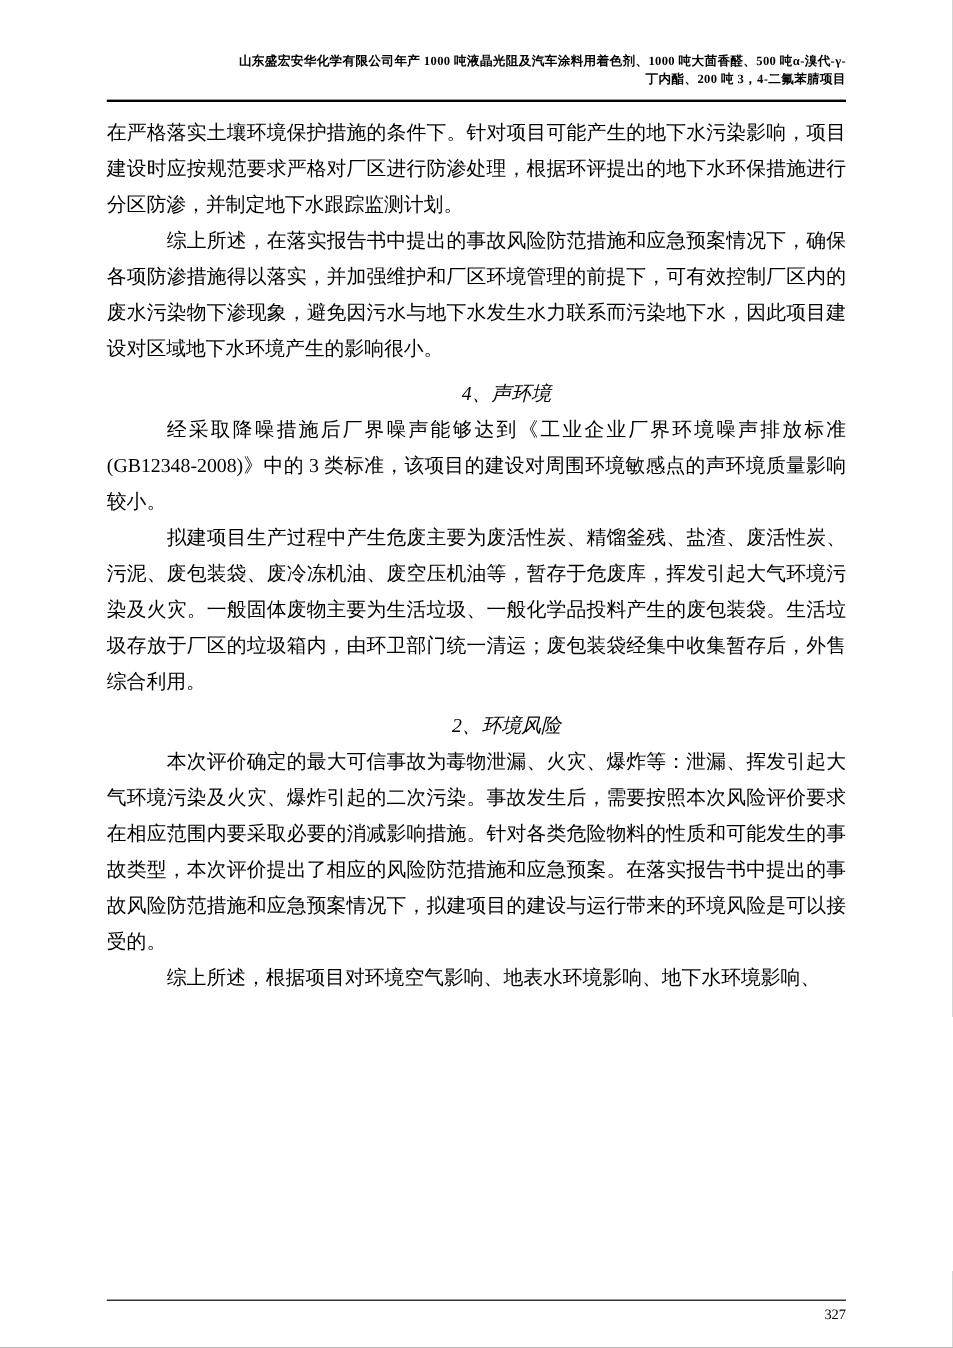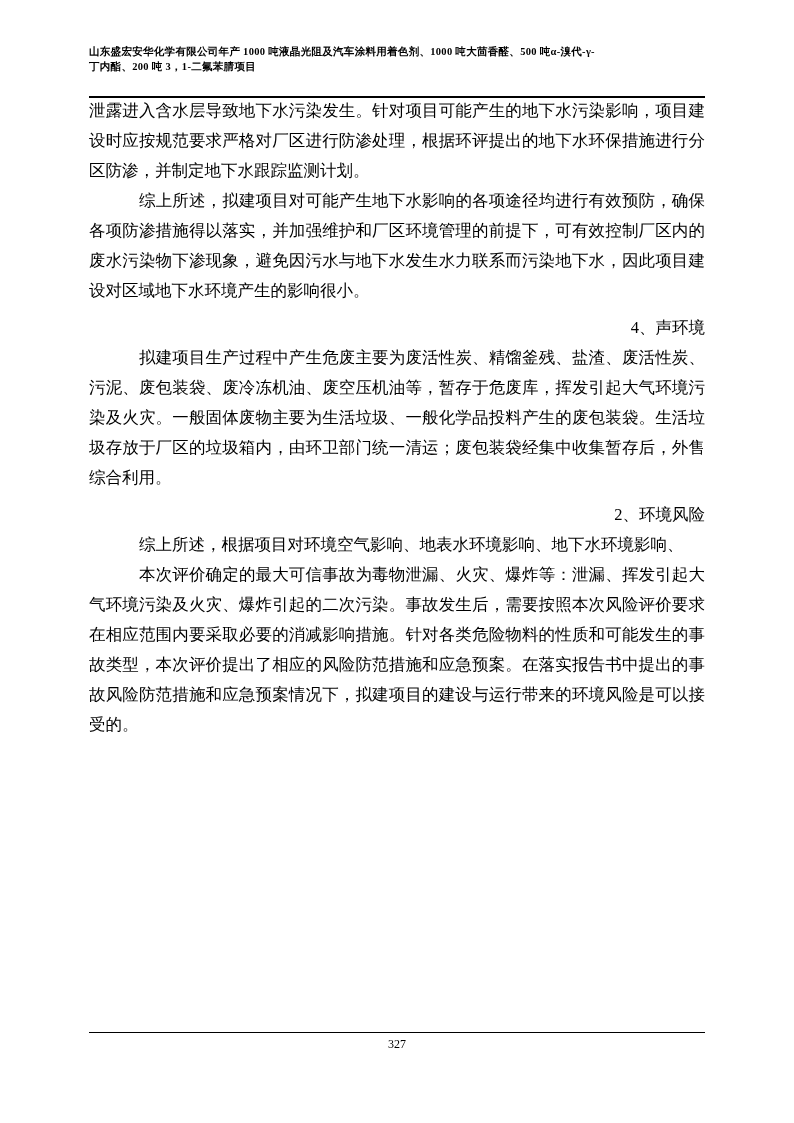--- a/index.html
+++ b/index.html
@@ -9,69 +9,70 @@
     margin:0 auto;
     background:#ffffff;
     color:#000000;
     font-family:"Liberation Serif","DejaVu Serif",serif;
     overflow:hidden;
     box-sizing:border-box;
   }
   .header {
     position:absolute;
     top:44px; left:89px; width:616px;
-    text-align:left;
+    text-align:right;
     font-weight:bold;
     font-size:10.5px;
     line-height:15px;
     border-bottom:2px solid #000000;
-    padding-bottom:22px;
+    padding-bottom:9px;
     letter-spacing:0.3px;
   }
   .header .hline { display:block; }
   .doc-body {
     position:absolute;
     top:96px; left:89px; width:616px;
   }
   .doc-body p {
     margin:0;
     font-size:16.5px;
     line-height:30px;
     text-align:justify;
     text-justify:inter-ideograph;
   }
   .doc-body p.indent { text-indent:50px; }
-  .doc-body p.heading { padding-left:50px; margin-top:7px; text-align:right; }
+  .doc-body p.heading { padding-left:50px; margin-top:7px; text-align:center;font-style:italic; }
   .footer {
     position:absolute;
-    top:1032px; left:89px; width:616px;
+    top:1083px; left:89px; width:616px;
     border-top:1px solid #000000;
-    text-align:center;
+    text-align:right;
     font-size:12px;
     line-height:16px;
     padding-top:3px;
   }
 </style>
 </head>
 <body>
 
 <div class="page">
 
   <div class="header">
     <span class="hline">山东盛宏安华化学有限公司年产 1000 吨液晶光阻及汽车涂料用着色剂、1000 吨大茴香醛、500 吨α-溴代-γ-</span>
-    <span class="hline">丁内酯、200 吨 3，1-二氟苯腈项目</span>
+    <span class="hline">丁内酯、200 吨 3，4-二氟苯腈项目</span>
   </div>
 
   <div class="doc-body">
-      <p class="flush">泄露进入含水层导致地下水污染发生。针对项目可能产生的地下水污染影响，项目建设时应按规范要求严格对厂区进行防渗处理，根据环评提出的地下水环保措施进行分区防渗，并制定地下水跟踪监测计划。</p>
-      <p class="indent">综上所述，拟建项目对可能产生地下水影响的各项途径均进行有效预防，确保各项防渗措施得以落实，并加强维护和厂区环境管理的前提下，可有效控制厂区内的废水污染物下渗现象，避免因污水与地下水发生水力联系而污染地下水，因此项目建设对区域地下水环境产生的影响很小。</p>
+      <p class="flush">在严格落实土壤环境保护措施的条件下。针对项目可能产生的地下水污染影响，项目建设时应按规范要求严格对厂区进行防渗处理，根据环评提出的地下水环保措施进行分区防渗，并制定地下水跟踪监测计划。</p>
+      <p class="indent">综上所述，在落实报告书中提出的事故风险防范措施和应急预案情况下，确保各项防渗措施得以落实，并加强维护和厂区环境管理的前提下，可有效控制厂区内的废水污染物下渗现象，避免因污水与地下水发生水力联系而污染地下水，因此项目建设对区域地下水环境产生的影响很小。</p>
       <p class="heading">4、声环境</p>
+      <p class="indent">经采取降噪措施后厂界噪声能够达到《工业企业厂界环境噪声排放标准(GB12348-2008)》中的 3 类标准，该项目的建设对周围环境敏感点的声环境质量影响较小。</p>
       <p class="indent">拟建项目生产过程中产生危废主要为废活性炭、精馏釜残、盐渣、废活性炭、污泥、废包装袋、废冷冻机油、废空压机油等，暂存于危废库，挥发引起大气环境污染及火灾。一般固体废物主要为生活垃圾、一般化学品投料产生的废包装袋。生活垃圾存放于厂区的垃圾箱内，由环卫部门统一清运；废包装袋经集中收集暂存后，外售综合利用。</p>
       <p class="heading">2、环境风险</p>
+      <p class="indent">本次评价确定的最大可信事故为毒物泄漏、火灾、爆炸等：泄漏、挥发引起大气环境污染及火灾、爆炸引起的二次污染。事故发生后，需要按照本次风险评价要求在相应范围内要采取必要的消减影响措施。针对各类危险物料的性质和可能发生的事故类型，本次评价提出了相应的风险防范措施和应急预案。在落实报告书中提出的事故风险防范措施和应急预案情况下，拟建项目的建设与运行带来的环境风险是可以接受的。</p>
       <p class="indent">综上所述，根据项目对环境空气影响、地表水环境影响、地下水环境影响、</p>
-      <p class="indent">本次评价确定的最大可信事故为毒物泄漏、火灾、爆炸等：泄漏、挥发引起大气环境污染及火灾、爆炸引起的二次污染。事故发生后，需要按照本次风险评价要求在相应范围内要采取必要的消减影响措施。针对各类危险物料的性质和可能发生的事故类型，本次评价提出了相应的风险防范措施和应急预案。在落实报告书中提出的事故风险防范措施和应急预案情况下，拟建项目的建设与运行带来的环境风险是可以接受的。</p>
     </div>
 
   <div class="footer">
     <span>327</span>
   </div>
 
 </div>
 
 </body></html>

